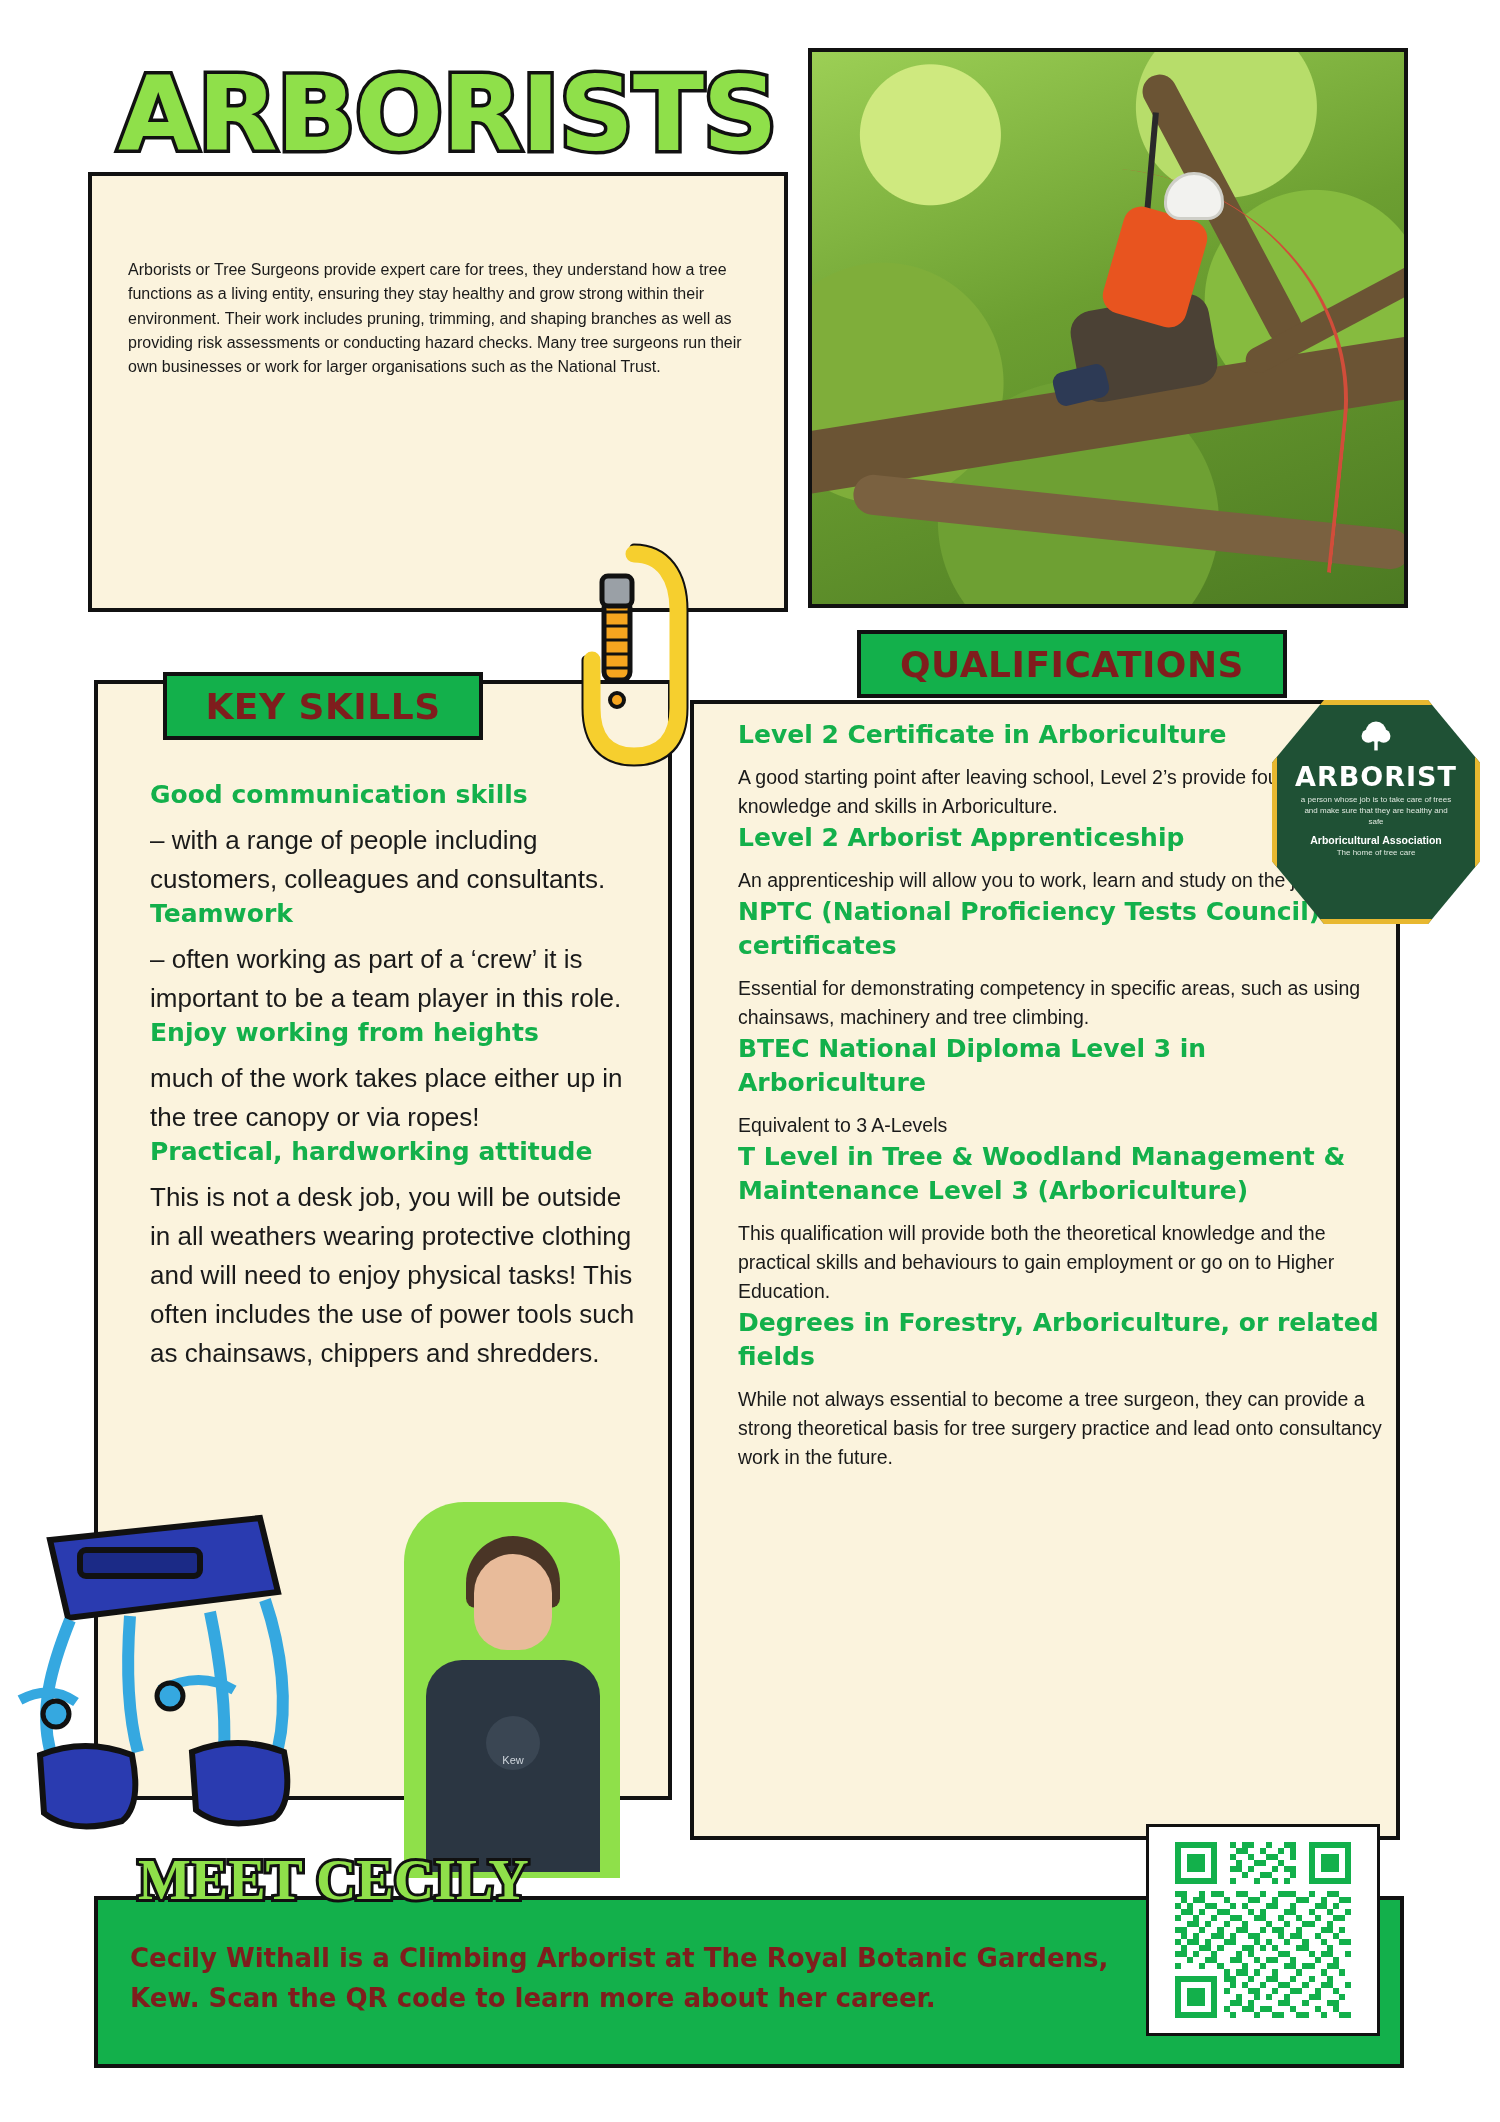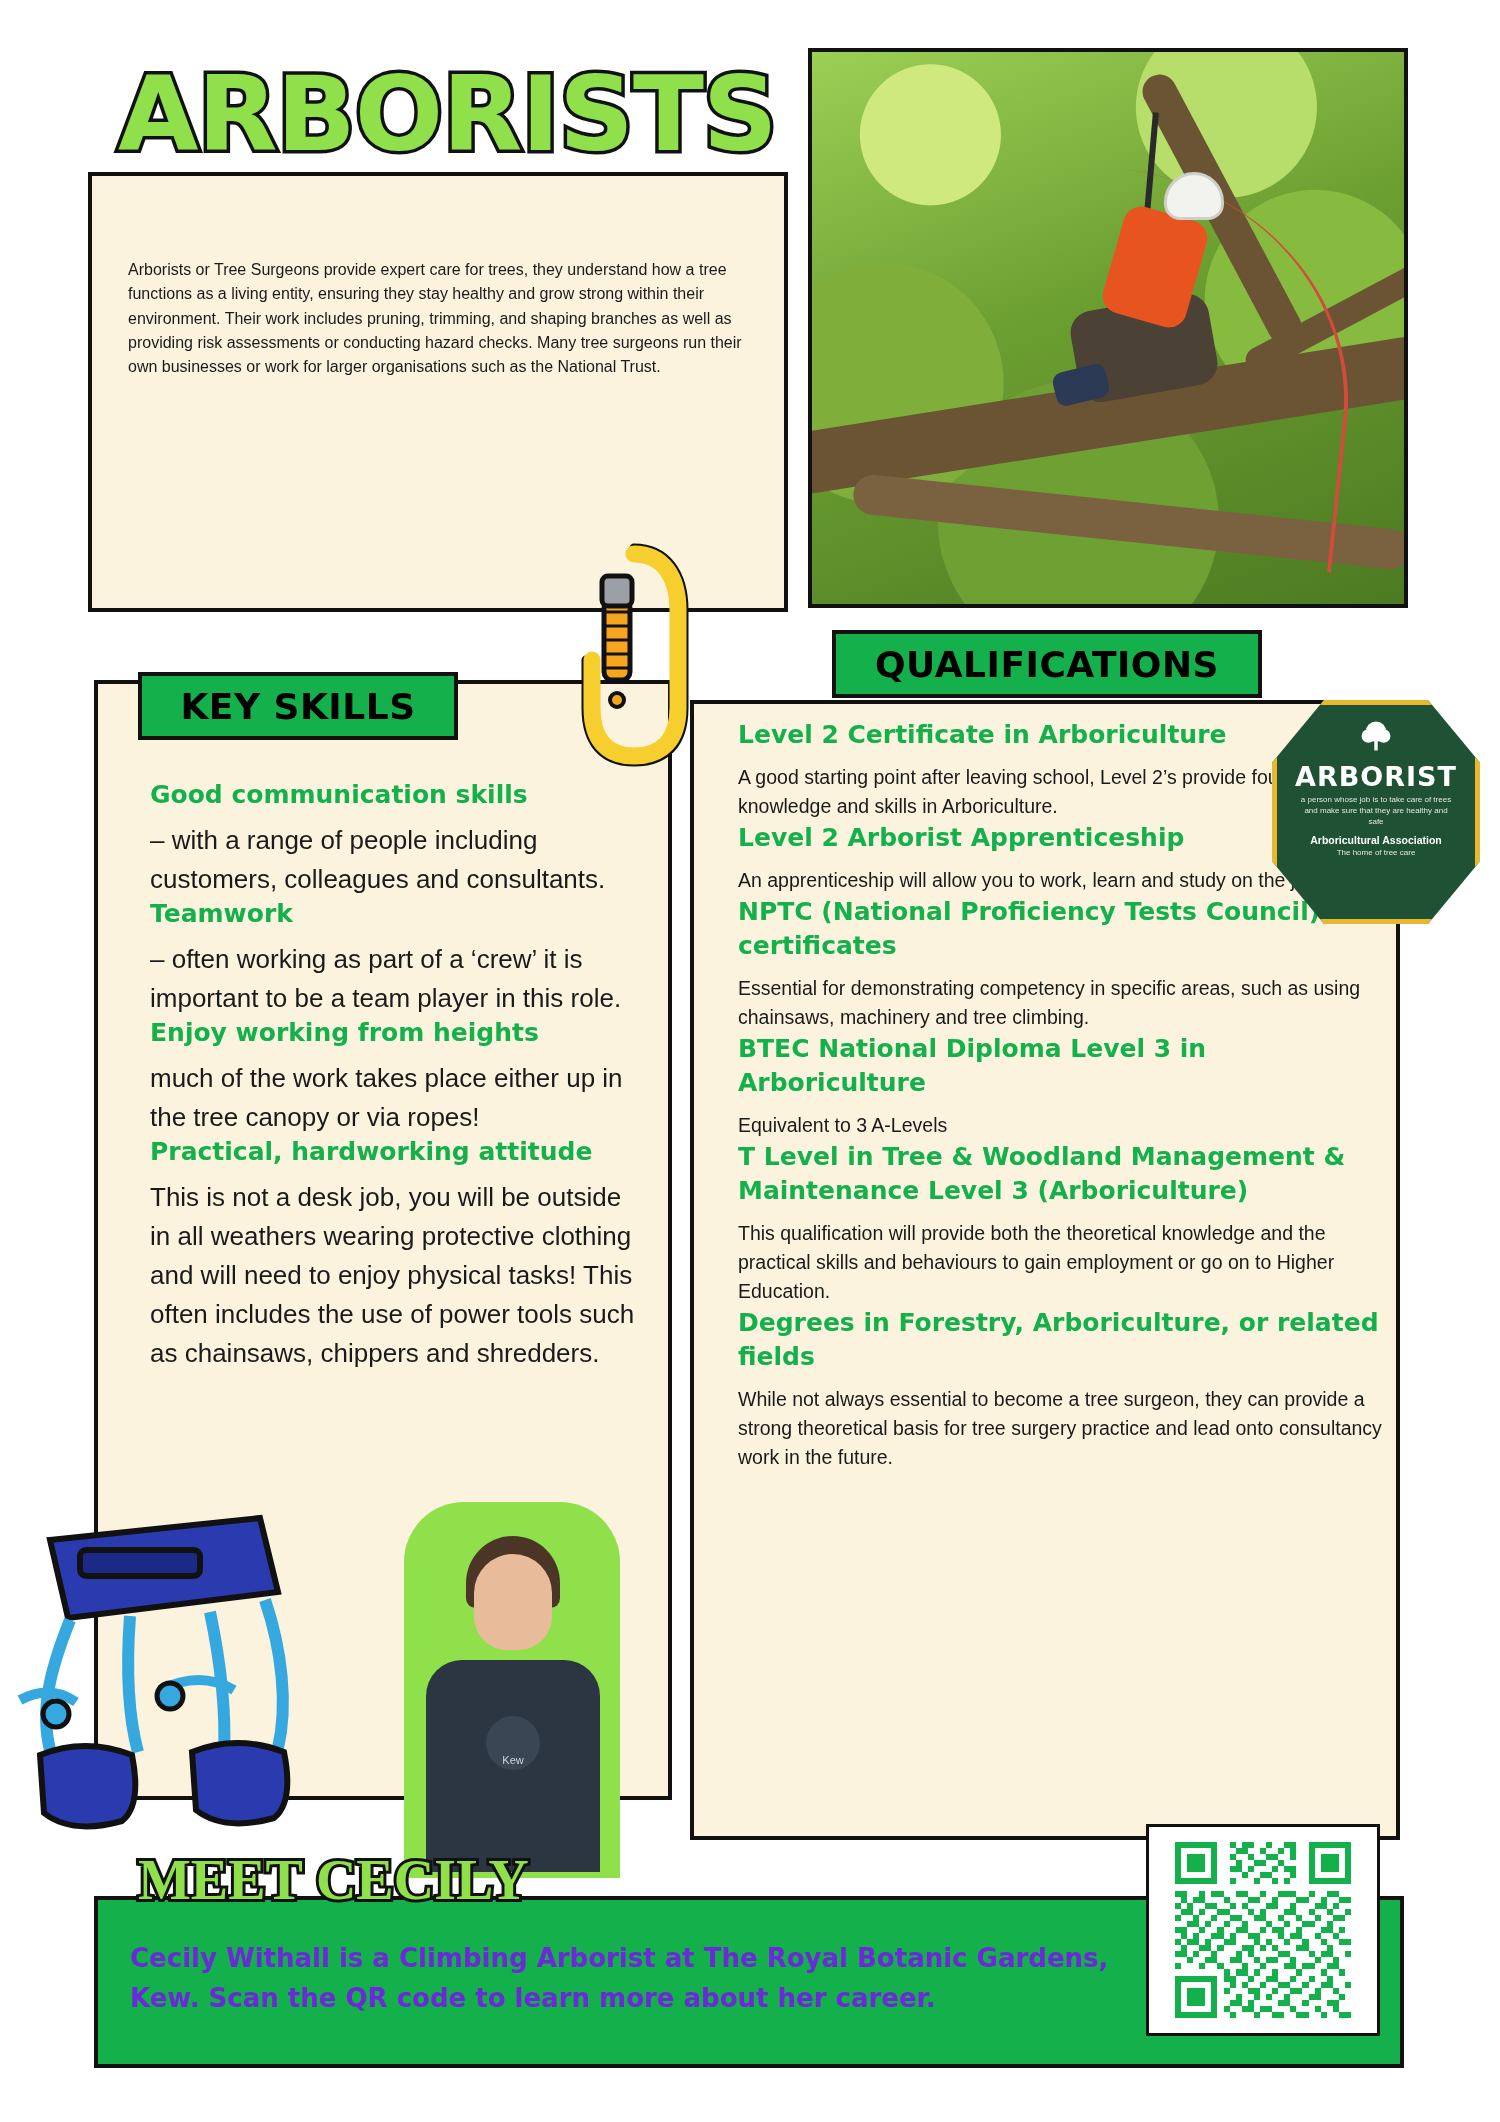--- a/index.html
+++ b/index.html
@@ -114,25 +114,26 @@
     left:94px; top:680px;
     width:578px; height:1120px;
     background:#fbf3dd;
     border:4px solid #111111;
     z-index:2;
   }
   .tag {
     position:absolute;
     background:#13b04b;
     border:4px solid #111111;
-    color:#000000;
+    color:#7f1d1d;
     font-family:"DejaVu Sans", sans-serif;
     font-weight:bold;
     display:flex; align-items:center; justify-content:center;
     z-index:5;
+    margin-left:25px;
   }
   .tag-keyskills {
     left:138px; top:672px; width:320px; height:68px;
     font-size:36px; letter-spacing:0.5px;
   }
   .tag-quals {
     left:832px; top:630px; width:430px; height:68px;
     font-size:36px; letter-spacing:0.5px;
   }
 
@@ -224,21 +225,21 @@
     color:#8fe04a; -webkit-text-stroke:6px #111111; paint-order: stroke fill;
     font-family:Liberation Serif, serif;
     z-index:9;
   }
   .meet-bar {
     position:absolute; left:94px; top:1896px; width:1310px; height:172px;
     background:#13b04b; border:4px solid #111111; z-index:5;
   }
   .meet-text {
     position:absolute; left:130px; top:1938px; width:1020px;
-    color:#6d28d9; font-weight:bold; font-size:26px; line-height:1.55;
+    color:#7f1d1d; font-weight:bold; font-size:26px; line-height:1.55;
     font-family:"DejaVu Sans", sans-serif;
     z-index:7;
   }
   .qr-wrap {
     position:absolute; left:1146px; top:1824px; width:234px; height:212px;
     background:#ffffff; border:3px solid #111111; z-index:8;
     display:flex; align-items:center; justify-content:center;
   }
   .qr { width:196px; height:176px; }
 </style>

